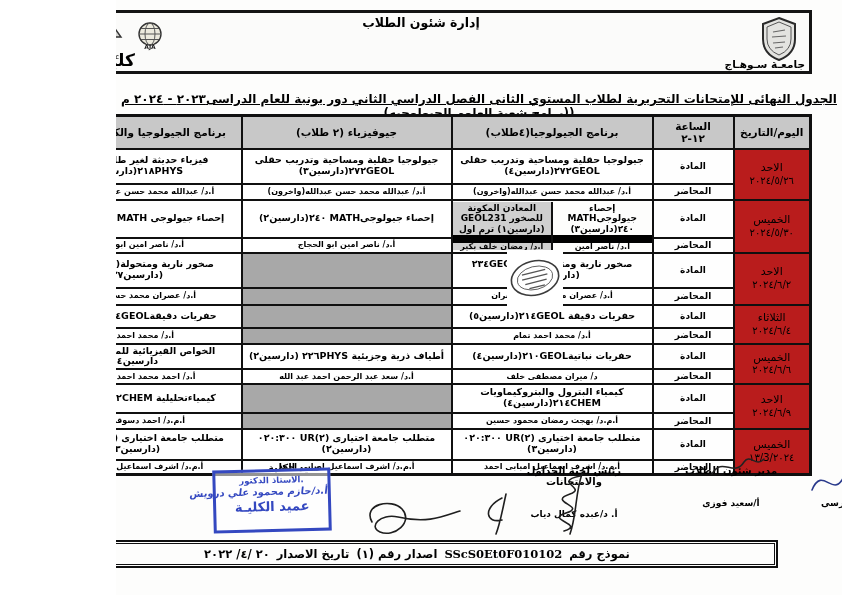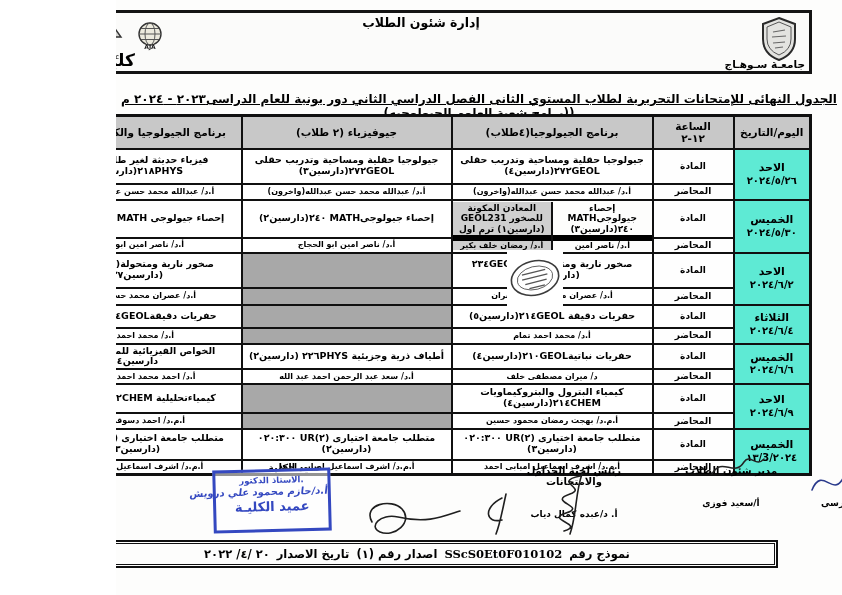--- a/index.html
+++ b/index.html
@@ -24,35 +24,35 @@
   
   .title { position: absolute; top: 92px; width: 100%; text-align: center;
            font-size: 12px; font-weight: bold; text-decoration: underline; }
 
   
   table.sched { position: absolute; top: 114px; right: 30px; width: 782px;
                 border-collapse: collapse; table-layout: fixed; border: 3px solid #101010; }
   .sched td { border: 2px solid #101010; text-align: center; vertical-align: middle;
               padding: 1px 2px; line-height: 1.15; }
   .sched .hcell { background: #c8c8c8; font-weight: bold; font-size: 10.5px; }
-  .sched .date { background: #5eead4; font-weight: bold; }
+  .sched .date { background: #b91c1c; font-weight: normal; }
   .sched .date .day { font-size: 11px; }
   .sched .date .dt { font-size: 10px; }
   .sched .lbl { background: #fefefe; font-weight: bold; font-size: 9px; }
   .sched .subj { font-weight: bold; font-size: 9.5px; background: #fff; }
   .sched .lect { font-weight: bold; font-size: 8px; background: #fff; padding: 0 2px; }
   .sched .gr { background: #a8a8a8; }
   .sched .split-td { padding: 0; }
   .split { display: flex; height: 100%; }
   .split > div { flex: 1; display: flex; flex-direction: column; }
   .split > div:first-child { border-left: 2px solid #101010; }
   .split .alt { background: #cfcfcf; }
   .split .s { flex: 1; display: flex; align-items: center; justify-content: center;
               font-weight: bold; font-size: 9px; padding: 1px 2px; }
-  .split .l { height: 15px; border-top: 6px solid #000000; display: flex; align-items: center;
+  .split .l { height: 15px; border-top: 8px solid #000000; display: flex; align-items: center;
               justify-content: center; font-weight: bold; font-size: 8px; }
 
   
   .round-stamp { position: absolute; top: 250px; left: 391px; width: 56px; height: 56px;
                  background: #fff; display: flex; align-items: center; justify-content: center; }
 
   
   .sig { position: absolute; text-align: center; font-weight: bold; }
   .sig .role { font-size: 10px; }
   .sig .name { font-size: 9px; margin-top: 22px; }

